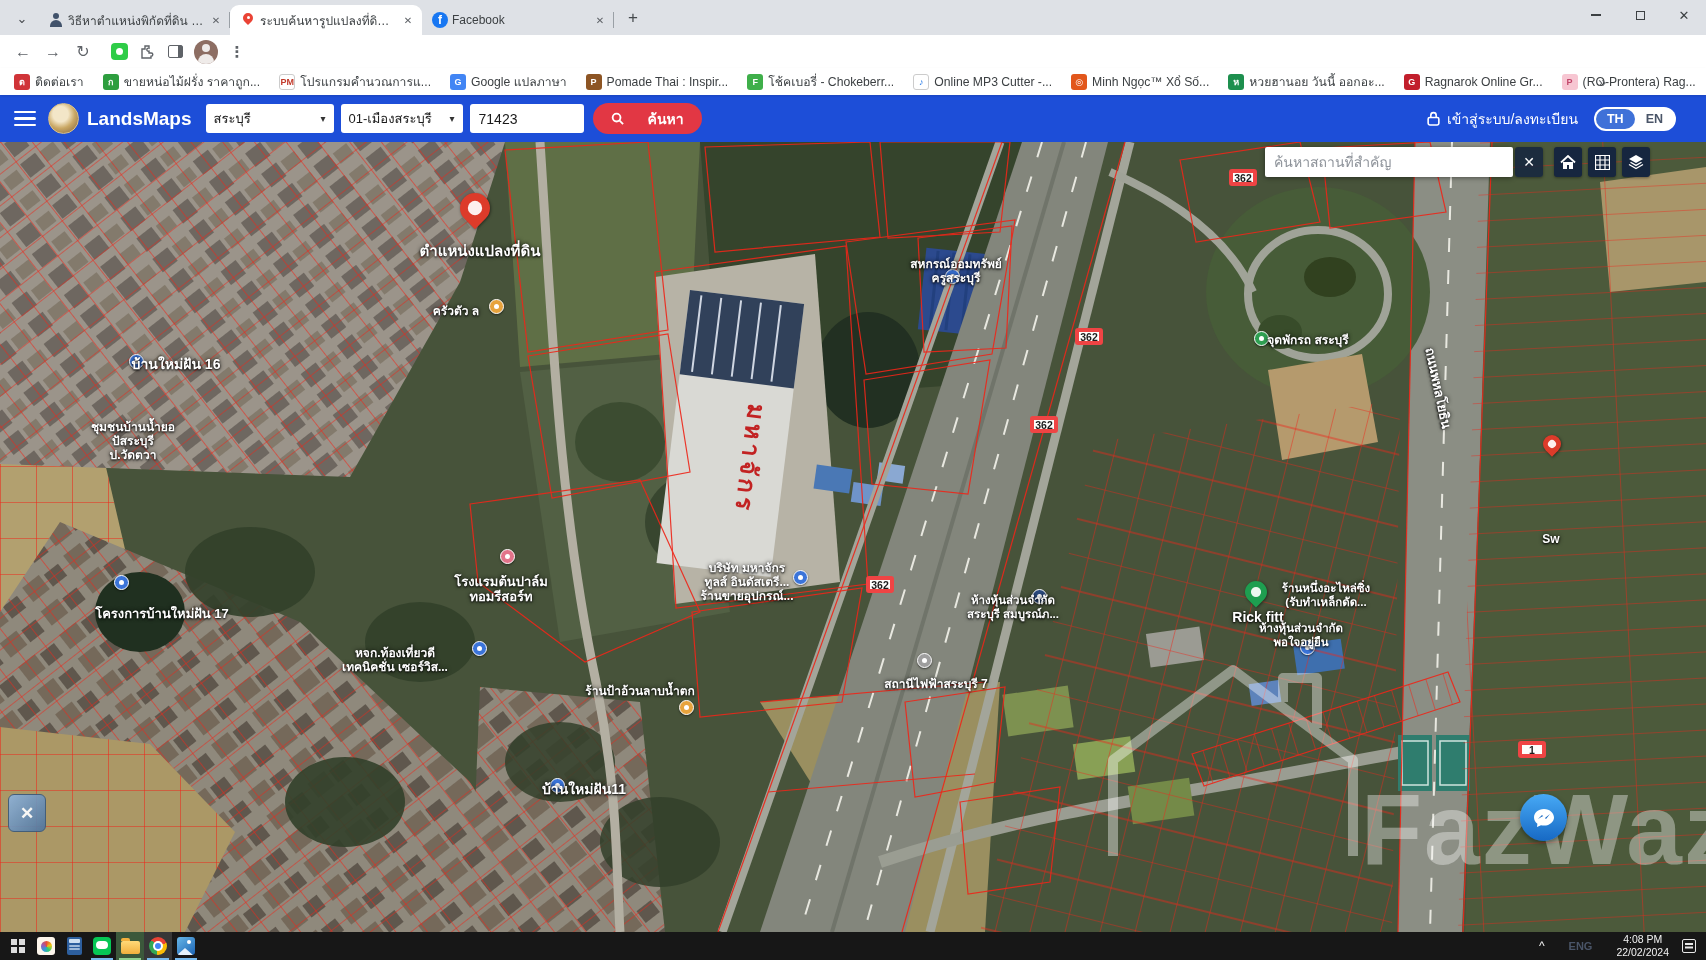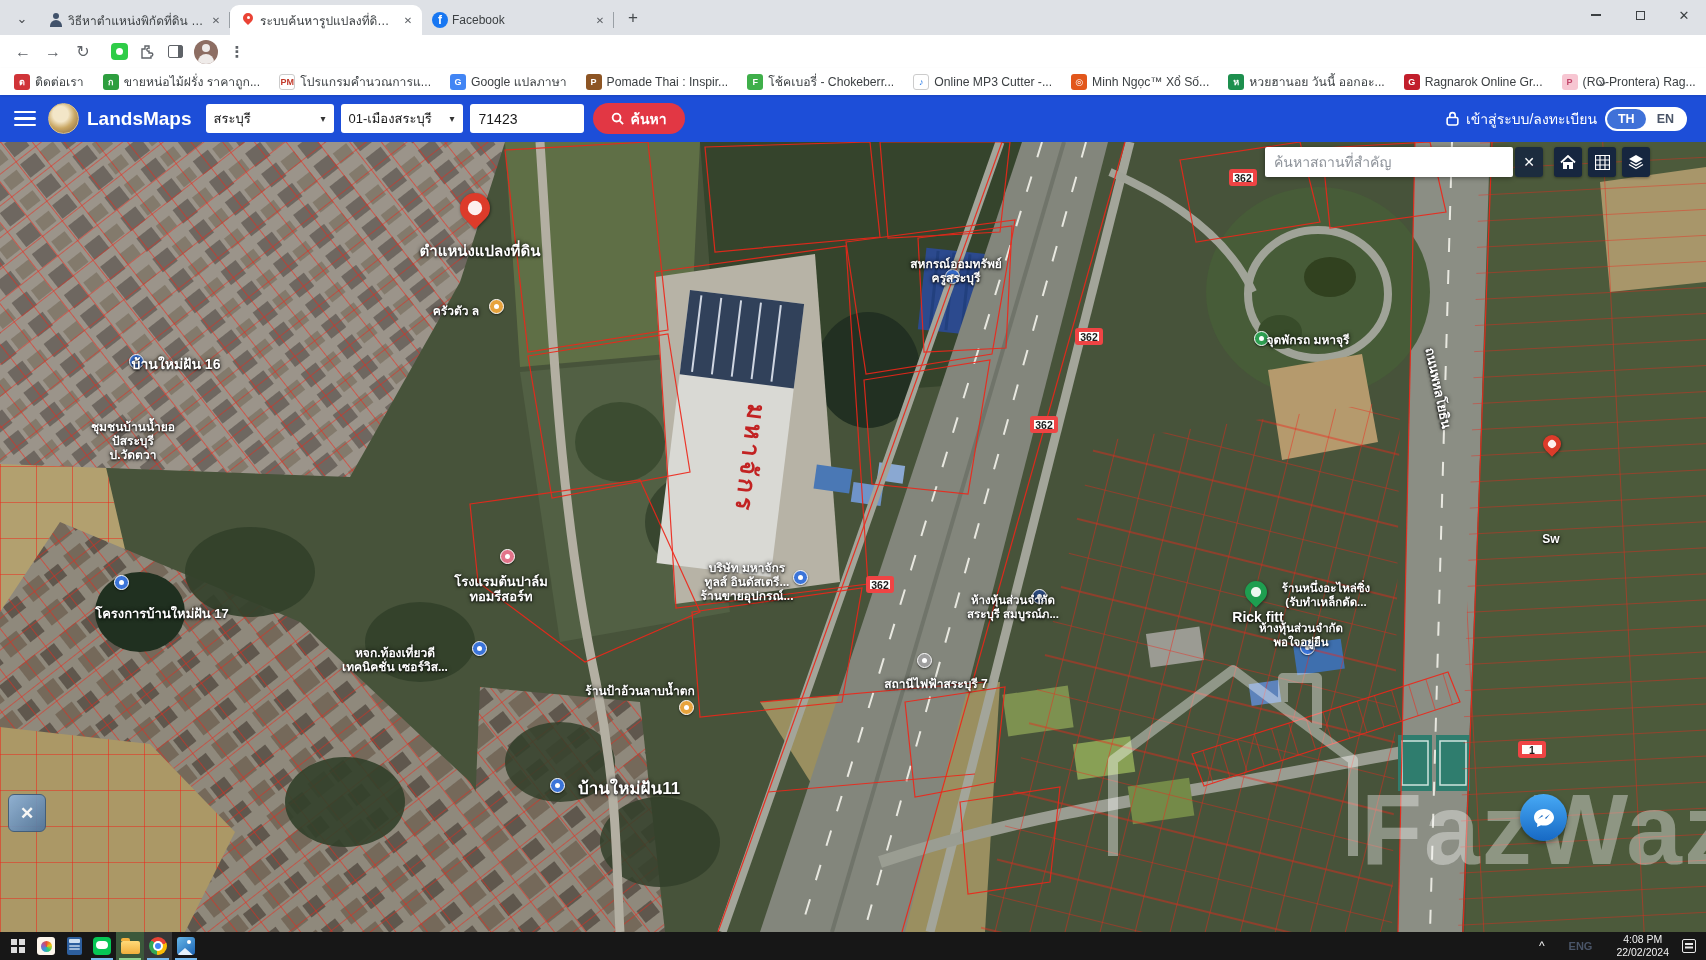--- a/index.html
+++ b/index.html
@@ -70,22 +70,22 @@
   .logo { width:31px; height:31px; border-radius:50%; margin-right:8px;
     background:radial-gradient(circle at 40% 35%, #f3e6c8 0 30%, #caa865 55%, #7d5c36 100%);
     border:1.5px solid #d9c089; }
   .brand { color:#fff; font-size:19px; font-weight:600; margin-right:14px; }
   .hsel { width:128px; height:29px; background:#fff; border-radius:3px; display:flex; align-items:center;
     padding:0 8px; margin-right:7px; font-size:13px; color:#1a1a1a; justify-content:space-between; }
   .hsel .car { font-size:10px; color:#333; }
   .hinput { width:114px; height:29px; border:none; border-radius:3px; padding:0 9px; font-size:14px;
     color:#1a1a1a; margin-right:9px; font-family:inherit; }
   .search-btn { height:31px; border:none; border-radius:17px; background:#e23744; color:#fff; font-size:14px;
-    font-weight:bold; padding:0 18px; display:flex; align-items:center; gap:7px; font-family:inherit; }
-  .hdr-right { margin-left:auto; display:flex; align-items:center; gap:8px; margin-right:5px; }
+    font-weight:bold; padding:0 18px; display:flex; align-items:center; gap:24px; font-family:inherit; }
+  .hdr-right { margin-left:auto; display:flex; align-items:center; gap:16px; margin-right:16px; }
   .login { display:flex; align-items:center; gap:7px; color:#fff; font-size:14px; }
   .lang-toggle { background:#fff; border-radius:15px; display:flex; padding:2px; }
   .lang { font-size:12.5px; padding:3px 11px; border-radius:13px; color:#4a5568; font-weight:bold; }
   .lang.on { background:#3f71d8; color:#fff; }
 
   
   .map { position:absolute; left:0; top:142px; width:1706px; height:790px; overflow:hidden; background:#47533a; }
   .map svg.bg { position:absolute; inset:0; }
   .mlabel { position:absolute; transform:translate(-50%,-50%); color:#fff; font-weight:600; text-align:center;
     line-height:1.18; white-space:nowrap; text-shadow:0 1px 2px rgba(0,0,0,.95), 0 0 4px rgba(0,0,0,.85); z-index:4; }
@@ -480,29 +480,29 @@
           <span>เทคนิคชั่น เซอร์วิส...</span>
         </div>
         <div class="mlabel" style="left: 747px; top: 440px; font-size: 12px;">
           <span>บริษัท มหาจักร</span>
           <span>ทูลส์ อินดัสเตรี...</span>
           <span>ร้านขายอุปกรณ์...</span>
         </div>
         <div class="mlabel" style="left: 640px; top: 549px; font-size: 12px;">
           <span>ร้านป้าอ้วนลาบน้ำตก</span>
         </div>
-        <div class="mlabel" style="left: 629px; top: 647px; font-size: 17px;">
+        <div class="mlabel" style="left: 584px; top: 647px; font-size: 14px;">
           <span>บ้านใหม่ฝัน11</span>
         </div>
         <div class="mlabel" style="left: 956px; top: 129px; font-size: 12px;">
           <span>สหกรณ์ออมทรัพย์</span>
           <span>ครูสระบุรี</span>
         </div>
         <div class="mlabel" style="left: 1308px; top: 198px; font-size: 12px;">
-          <span>จุดพักรถ มหาจุรี</span>
+          <span>จุดพักรถ สระบุรี</span>
         </div>
         <div class="mlabel" style="left: 1258px; top: 475px; font-size: 14px;">
           <span>Rick fitt</span>
         </div>
         <div class="mlabel" style="left: 1013px; top: 466px; font-size: 11.5px;">
           <span>ห้างหุ้นส่วนจำกัด</span>
           <span>สระบุรี สมบูรณ์ภ...</span>
         </div>
         <div class="mlabel" style="left: 936px; top: 542px; font-size: 12px;">
           <span>สถานีไฟฟ้าสระบุรี 7</span>

